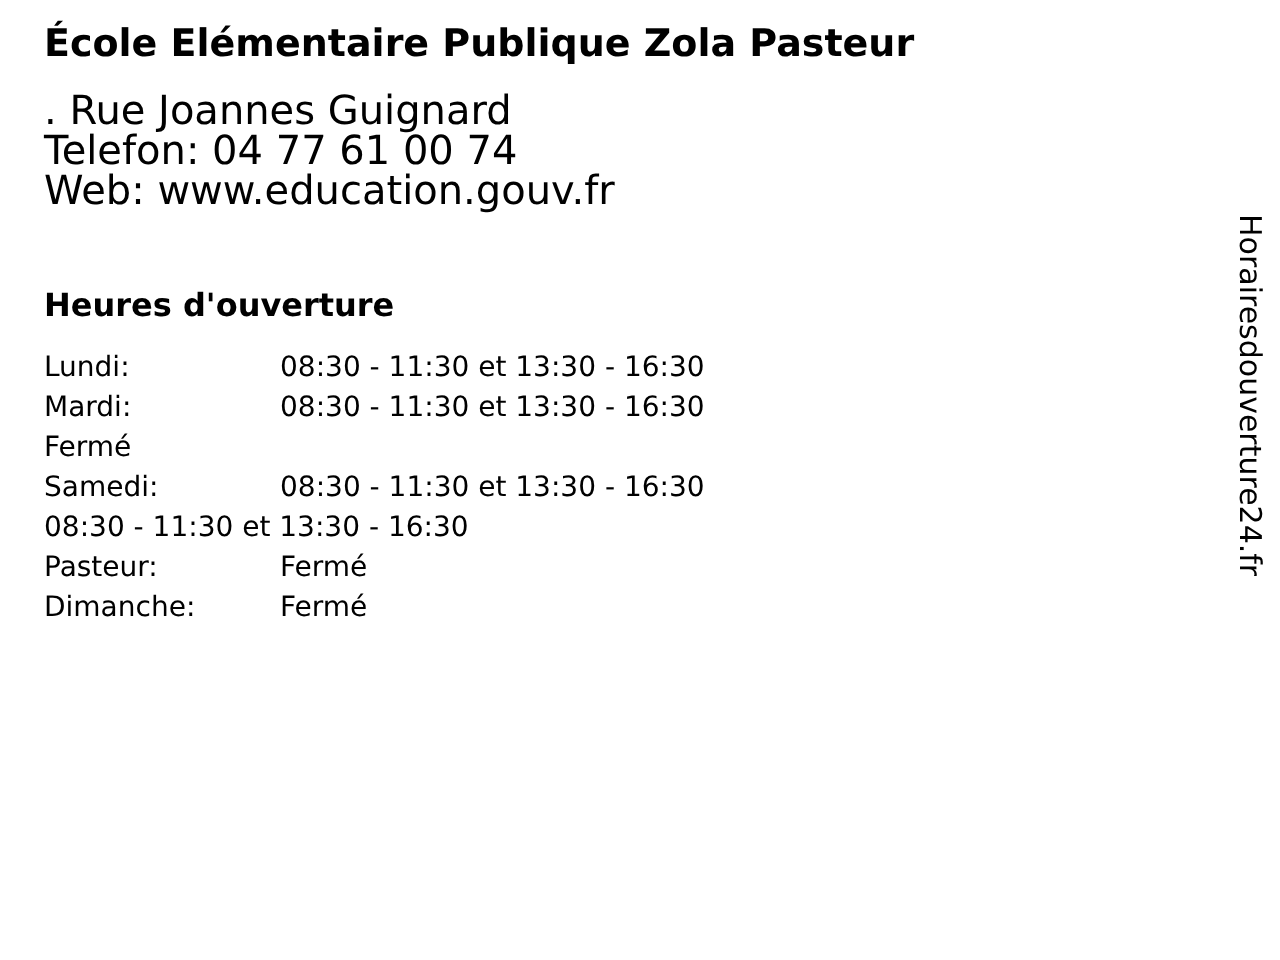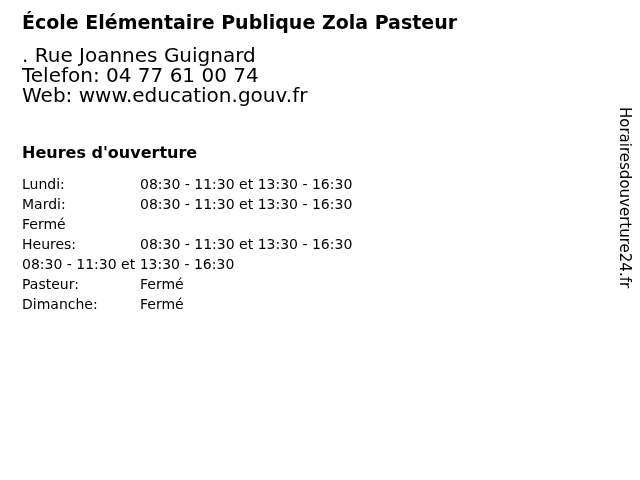--- a/index.html
+++ b/index.html
@@ -78,21 +78,21 @@
       <span class="hours-value">08:30 - 11:30 et 13:30 - 16:30</span>
     </div>
     <div class="hours-row">
       <span class="hours-day">Mardi:</span>
       <span class="hours-value">08:30 - 11:30 et 13:30 - 16:30</span>
     </div>
     <div class="hours-row">
       <span class="hours-value">Fermé</span>
     </div>
     <div class="hours-row">
-      <span class="hours-day">Heures:</span>
+      <span class="hours-day">Samedi:</span>
       <span class="hours-value">08:30 - 11:30 et 13:30 - 16:30</span>
     </div>
     <div class="hours-row">
       <span class="hours-value">08:30 - 11:30 et 13:30 - 16:30</span>
     </div>
     <div class="hours-row">
       <span class="hours-day">Pasteur:</span>
       <span class="hours-value">Fermé</span>
     </div>
     <div class="hours-row">

